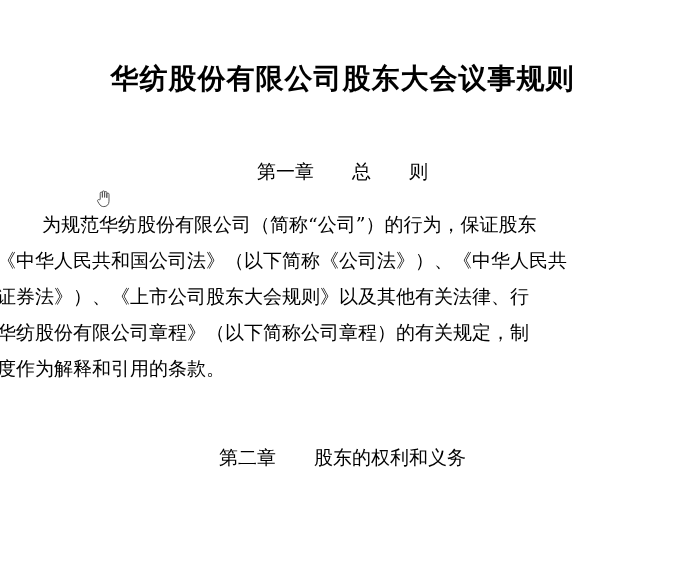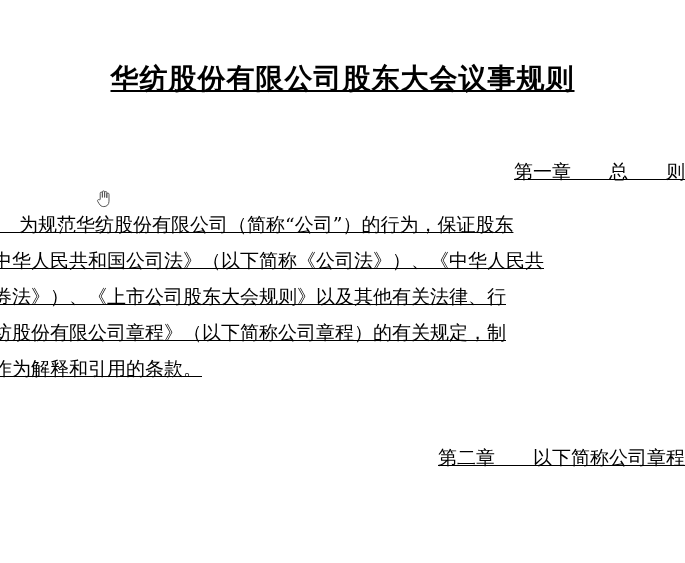--- a/index.html
+++ b/index.html
@@ -13,54 +13,54 @@
     font-family: "DejaVu Serif", "Liberation Serif", serif;
     color: #000000;
     overflow: hidden;
     position: relative;
   }
   .page {
     position: relative;
     width: 685px;
     height: 563px;
     box-sizing: border-box;
-    text-decoration: underline;
   }
   .doc-title {
     text-align: center;
     font-size: 28px;
     font-weight: bold;
     letter-spacing: 1px;
     margin: 0;
     padding-top: 62px;
     line-height: 1.2;
     white-space: nowrap;
   }
   .chapter-heading {
-    text-align: right;
+    text-align: center;
     font-size: 19px;
     margin: 0;
     line-height: 1.4;
     white-space: nowrap;
   }
   .chapter-one {
     padding-top: 62px;
   }
   .chapter-two {
     padding-top: 58px;
   }
   .body-block {
     padding-top: 22px;
   }
   .para {
     font-size: 19px;
     line-height: 36px;
     margin: 0;
     white-space: nowrap;
     overflow: hidden;
+    padding-left: 23px;
   }
   .para.shift2 {
     margin-left: -26px;
   }
   .cursor-icon {
     position: absolute;
     left: 96px;
     top: 188px;
     width: 16px;
     height: 20px;
@@ -77,19 +77,19 @@
   <div class="chapter-heading chapter-one">第一章　　总　　则</div>
 
   <div class="body-block">
     <p class="para">　为规范华纺股份有限公司（简称“公司”）的行为，保证股东</p>
     <p class="para shift2">《中华人民共和国公司法》（以下简称《公司法》）、《中华人民共</p>
     <p class="para shift2">证券法》）、《上市公司股东大会规则》以及其他有关法律、行</p>
     <p class="para shift2">华纺股份有限公司章程》（以下简称公司章程）的有关规定，制</p>
     <p class="para shift2">度作为解释和引用的条款。</p>
   </div>
 
-  <div class="chapter-heading chapter-two">第二章　　以下简称公司章程</div>
+  <div class="chapter-heading chapter-two">第二章　　股东的权利和义务</div>
 
   <svg class="cursor-icon" viewBox="0 0 16 20" xmlns="http://www.w3.org/2000/svg">
     <path d="M4.2 11.5 V5.2 a1.1 1.1 0 0 1 2.2 0 V9.4 V4.0 a1.1 1.1 0 0 1 2.2 0 V9.4 V4.6 a1.1 1.1 0 0 1 2.2 0 V9.8 V6.2 a1.1 1.1 0 0 1 2.2 0 v7.0 c0 3.4 -2.2 5.4 -5.2 5.4 c-2.2 0 -3.6 -1.0 -4.6 -2.8 L1.6 13.2 a1.1 1.1 0 0 1 1.6 -1.4 z" fill="none" stroke="#555555" stroke-width="1"></path>
   </svg>
 
 </div>
 
 </body></html>

